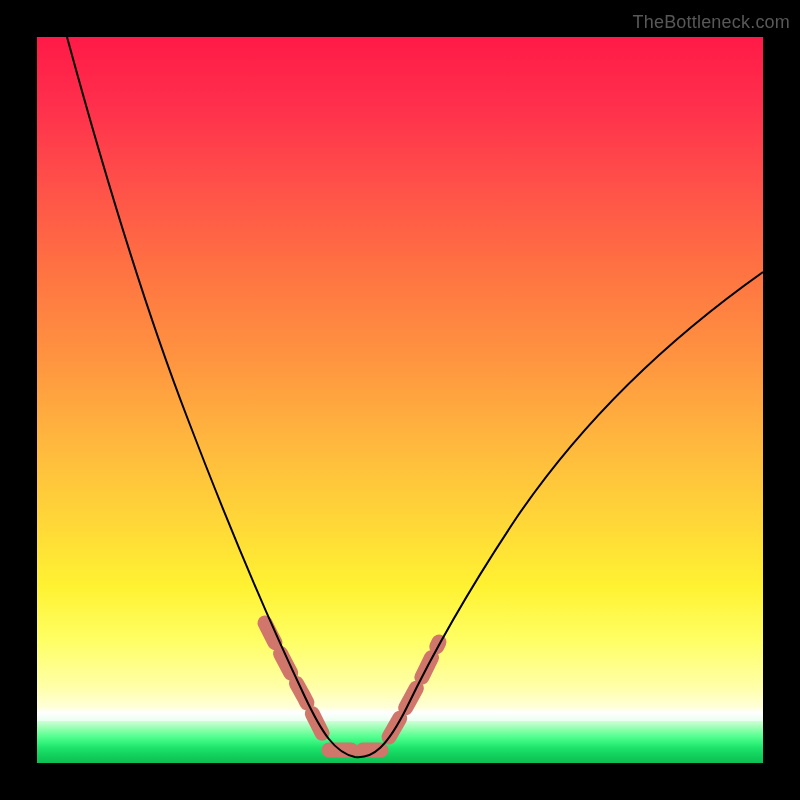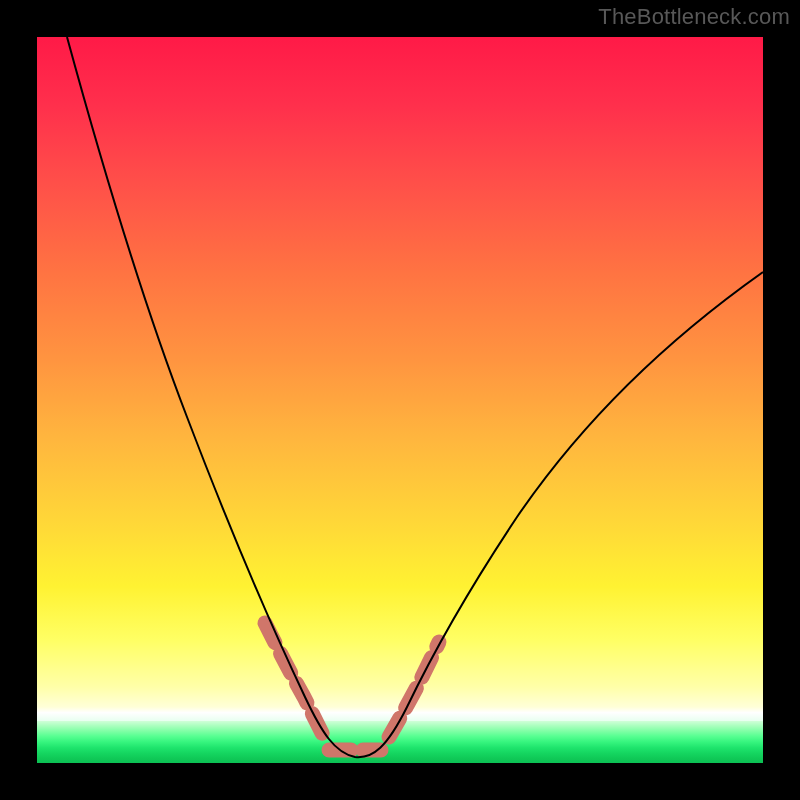--- a/index.html
+++ b/index.html
@@ -89,24 +89,24 @@
     fill: none;
     stroke: #000000;
     stroke-width: 2;
   }
   .pink-dash {
     fill: none;
     stroke-linecap: round;
   }
   .watermark {
     position: absolute;
-    top: 4px;
+    top: 12px;
     right: 10px;
     color: #585858;
-    font-size: 22px;
+    font-size: 18px;
     font-weight: 400;
     letter-spacing: 0.2px;
     user-select: none;
   }
 </style>
 </head>
 <body>
 
 <div class="frame">
 

